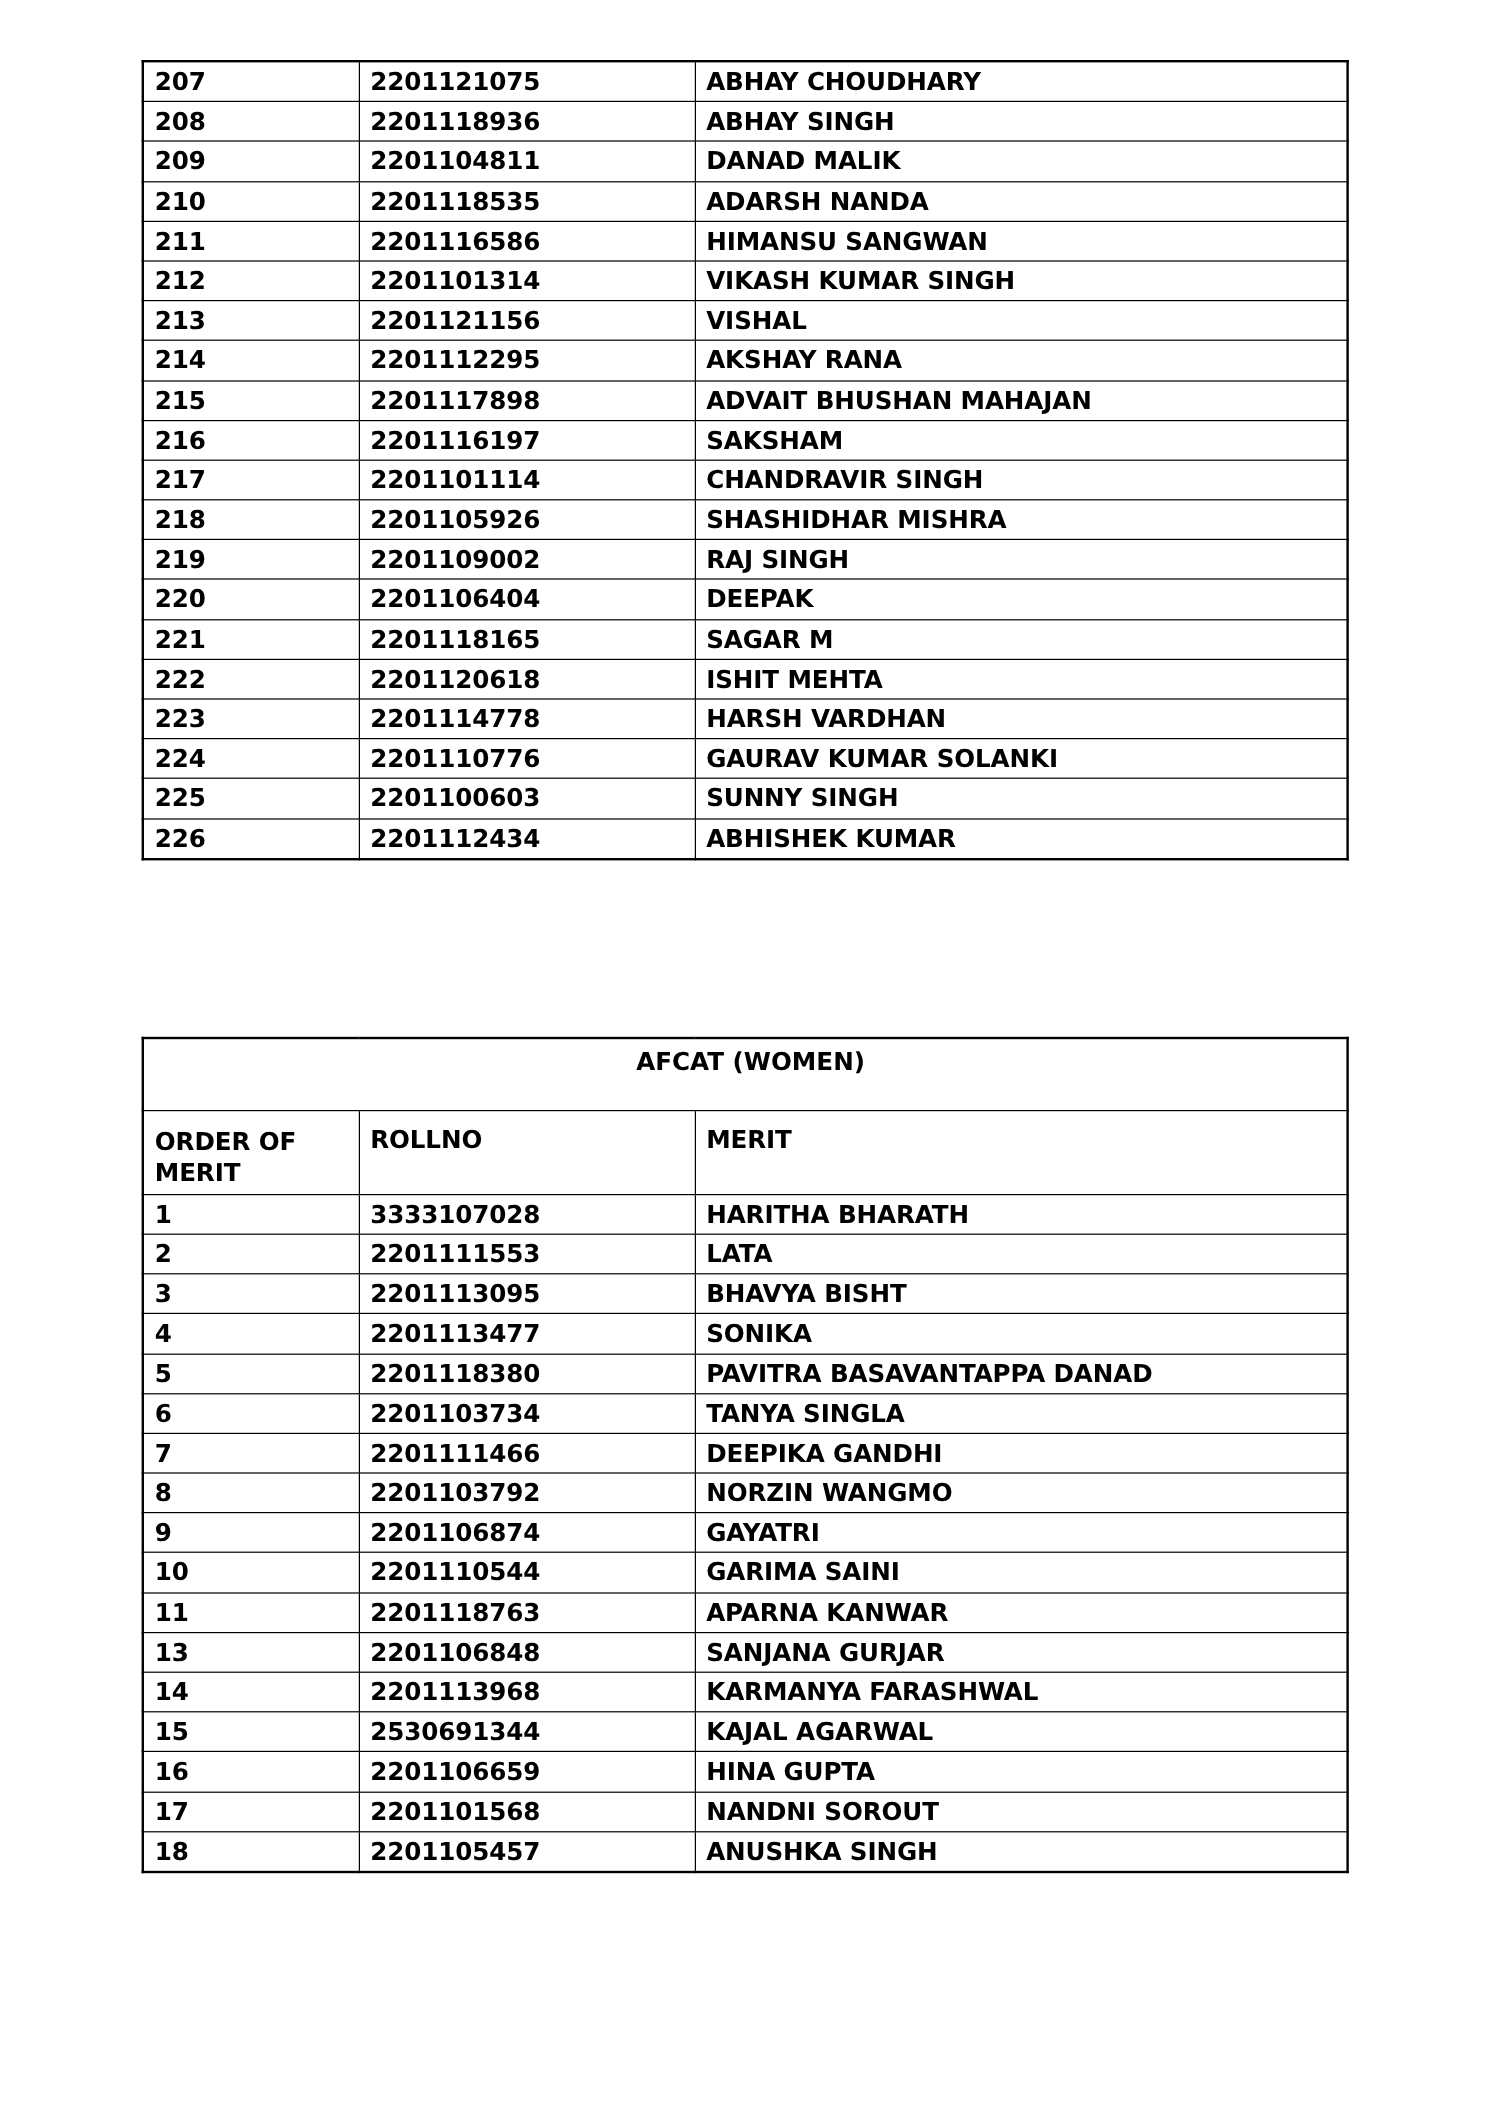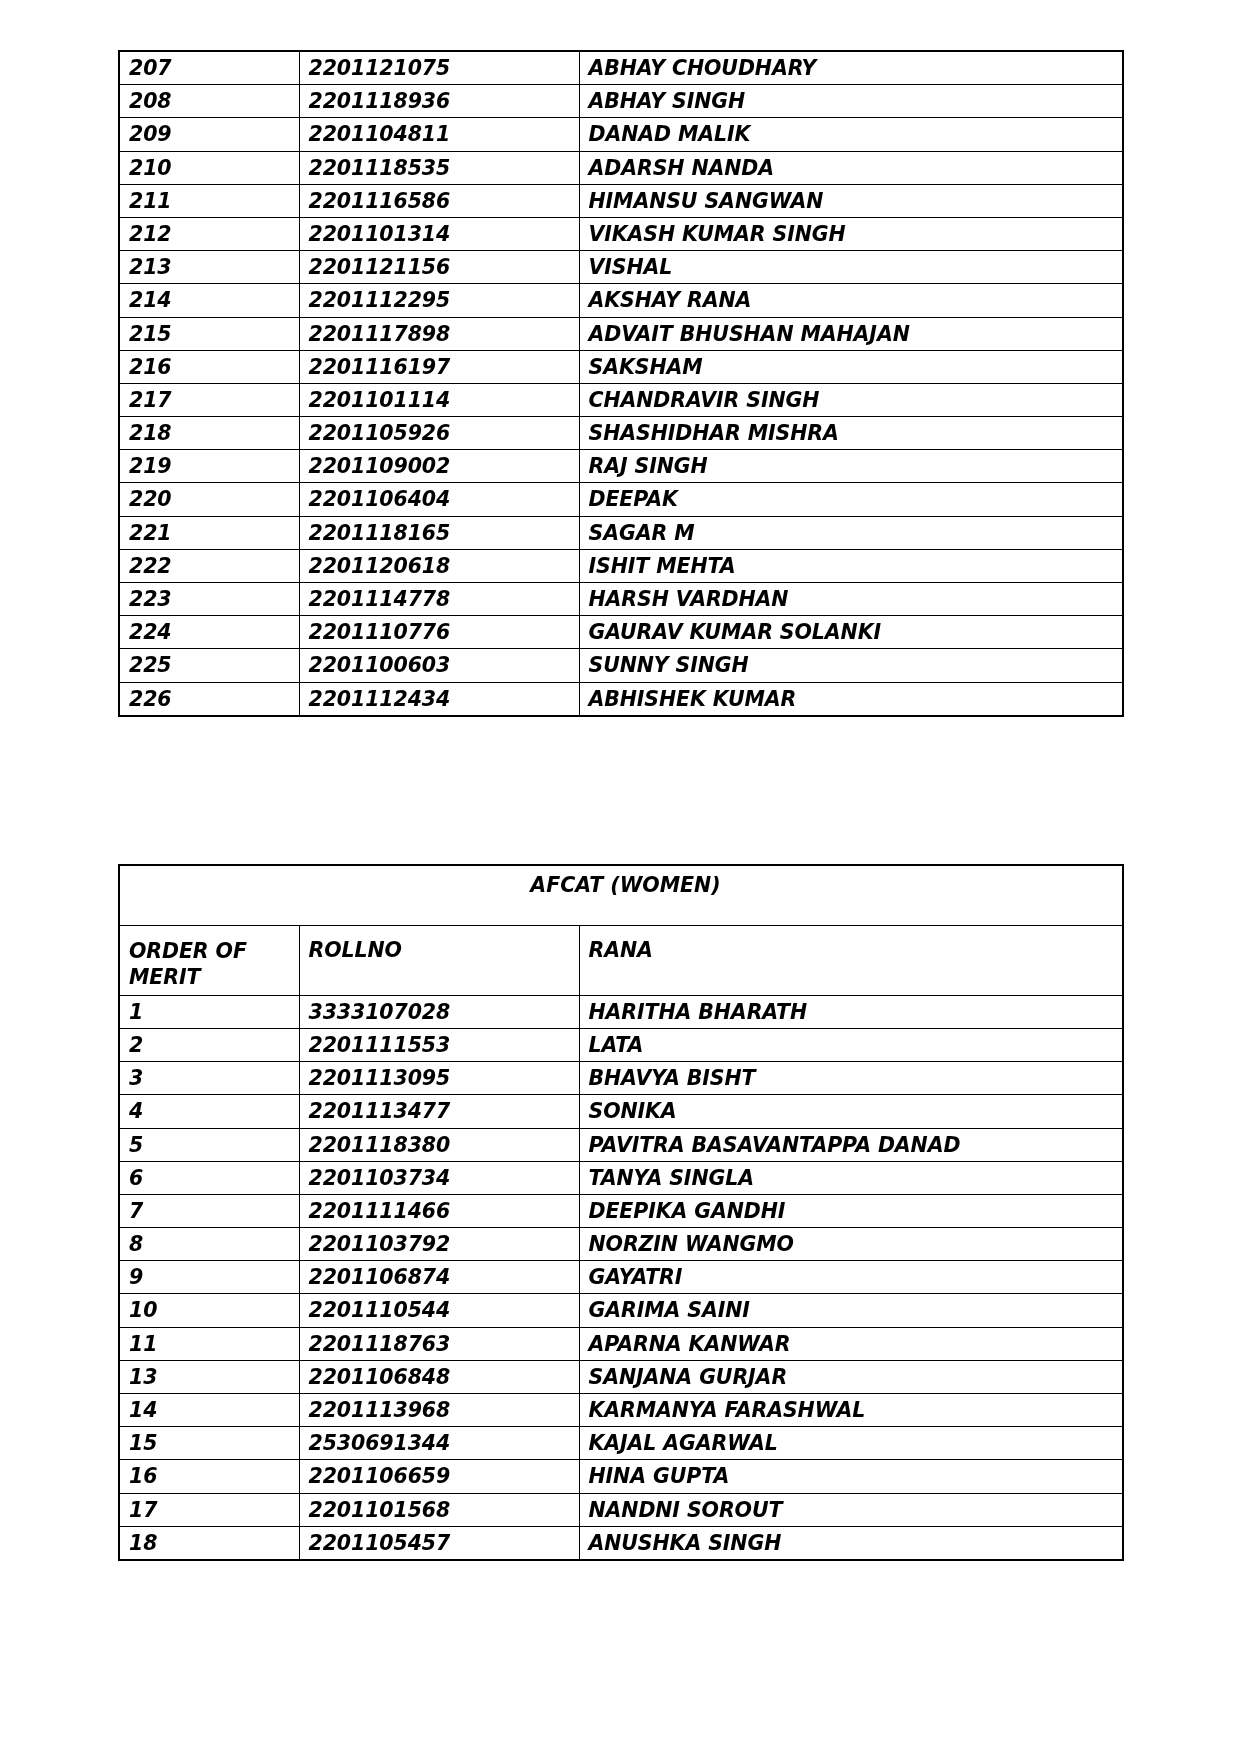--- a/index.html
+++ b/index.html
@@ -16,21 +16,20 @@
     font-family: "DejaVu Sans", "Liberation Sans", sans-serif;
     color: #000000;
     overflow: hidden;
   }
 
   .page {
     position: absolute;
     left: 0; top: 0;
     width: 1108px;
     height: 1754px;
-    font-style: italic;
   }
 
   .table-wrap {
     position: absolute;
     left: 118px;
     width: 1004px;
   }
 
   #table-continued { top: 50px; }
   #table-women     { top: 864px; }
@@ -215,21 +214,21 @@
           <col class="c-roll">
           <col class="c-name">
       </colgroup>
       <tbody>
           <tr class="section-banner">
             <td colspan="3">AFCAT (WOMEN)</td>
           </tr>
           <tr class="col-head">
             <td class="cell-order">ORDER OF MERIT</td>
             <td class="cell-roll">ROLLNO</td>
-            <td class="cell-name">RANA</td>
+            <td class="cell-name">MERIT</td>
           </tr>
           <tr>
             <td class="cell-order">1</td>
             <td class="cell-roll">3333107028</td>
             <td class="cell-name">HARITHA BHARATH</td>
           </tr>
           <tr>
             <td class="cell-order">2</td>
             <td class="cell-roll">2201111553</td>
             <td class="cell-name">LATA</td>

